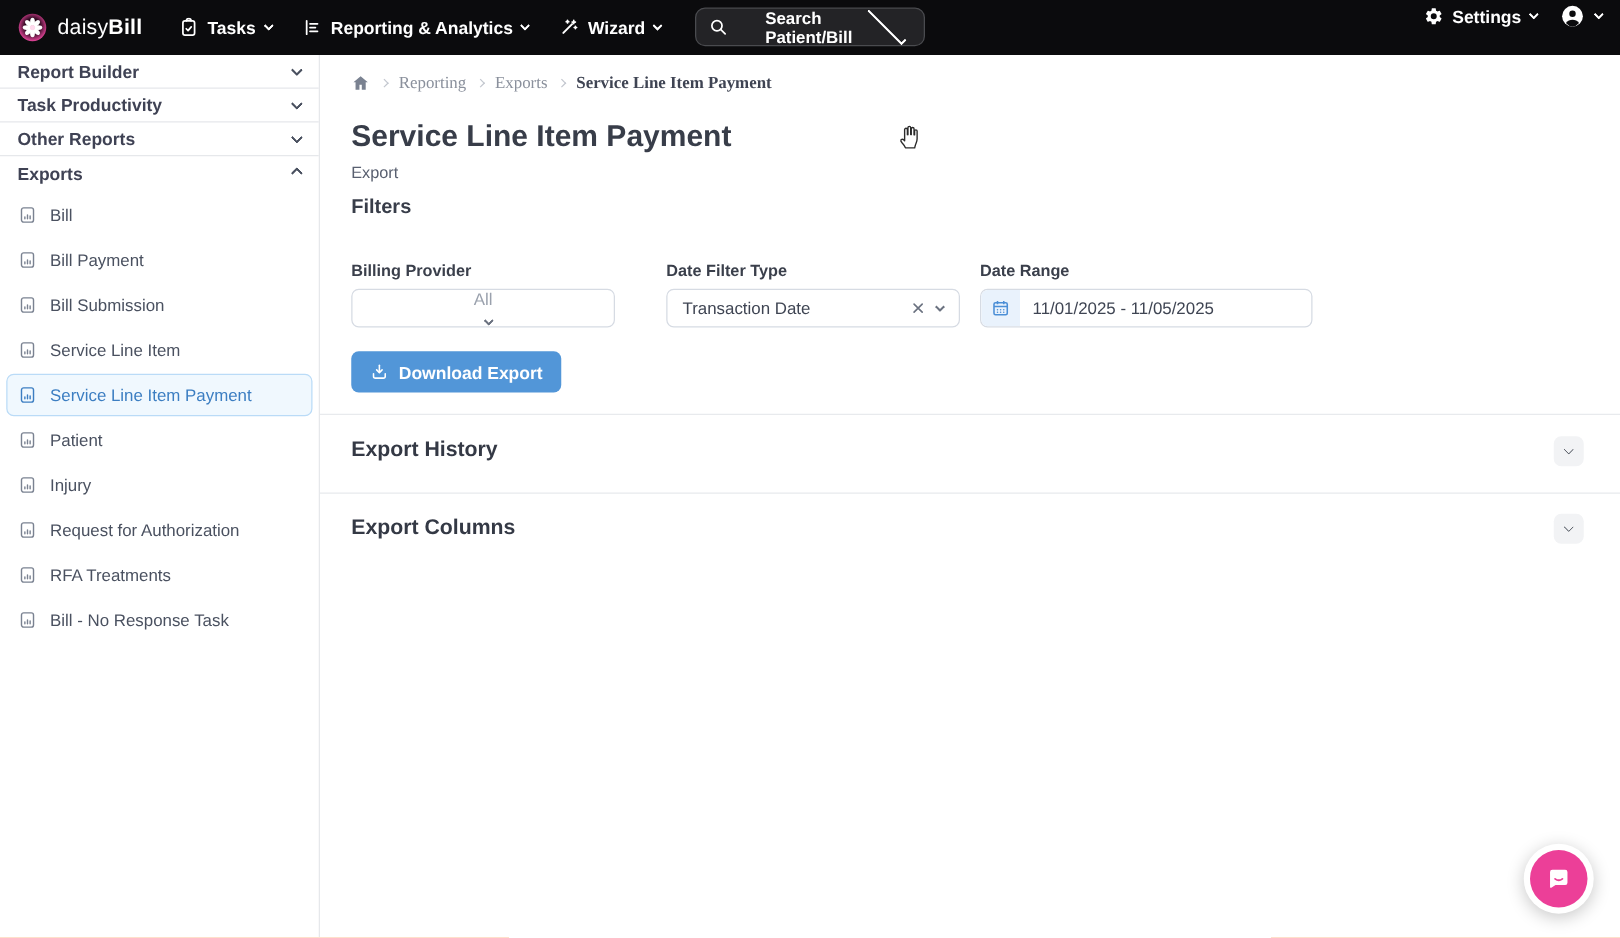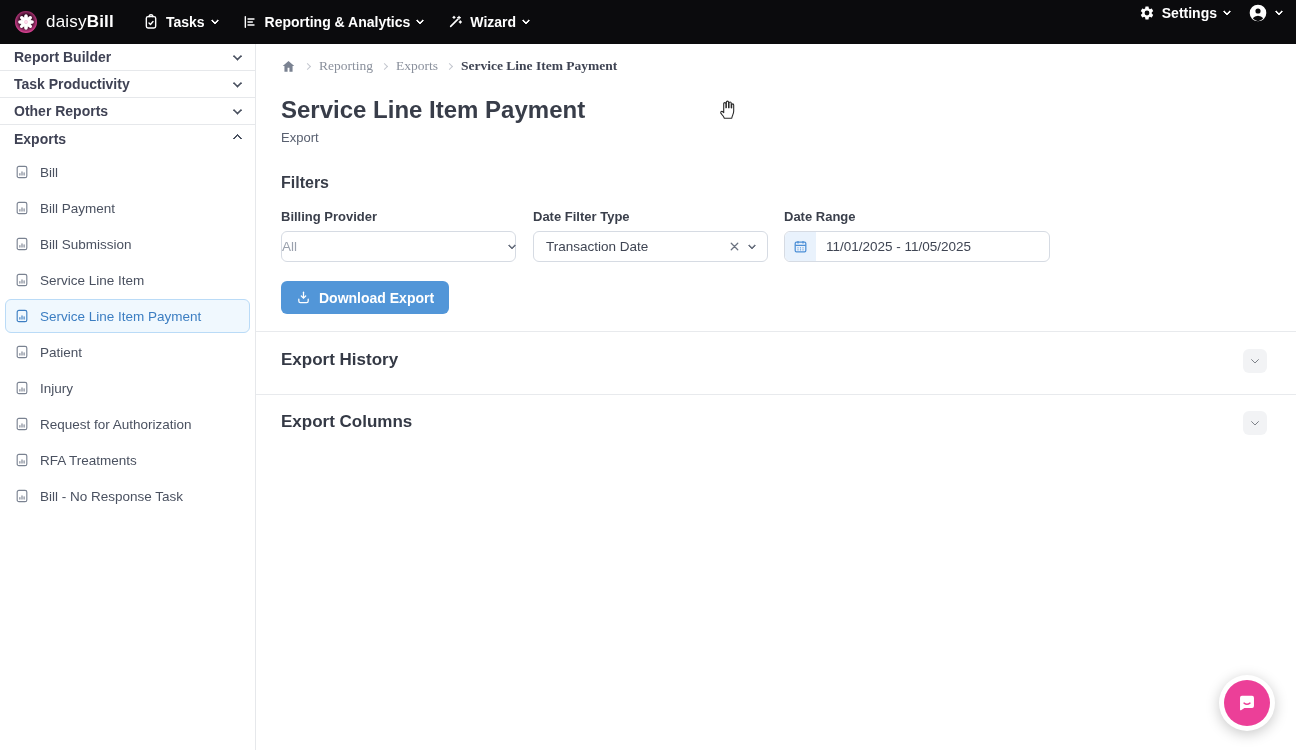--- a/index.html
+++ b/index.html
@@ -48,26 +48,26 @@
   .main { position:absolute; left:256px; top:44px; right:0; bottom:0; background:#fff; }
   .breadcrumb { position:absolute; left:25px; top:14px; display:flex; align-items:center; gap:9px;
                 font-size:13.5px; color:#8a909c; }
   .breadcrumb .sep { display:inline-block; width:5px; height:5px; border-right:1.8px solid #c3c7cf;
                      border-bottom:1.8px solid #c3c7cf; transform:rotate(-45deg); }
   .crumb { cursor:pointer;font-family:Liberation Serif, serif; }
   .crumb.current { color:#3f4453; font-weight:600; cursor:default; }
   .page-title { position:absolute; left:25px; top:52px; font-size:24px; font-weight:700; color:#383d49; }
   .page-subtitle { position:absolute; left:25px; top:86px; font-size:13px; color:#596070; }
 
-  .filters-heading { position:absolute; left:25px; top:130px; font-size:16px; font-weight:700; color:#383d49; }
+  .filters-heading { position:absolute; left:25px; top:113px; font-size:16px; font-weight:700; color:#383d49; }
   .fgroup { position:absolute; top:165px; }
   .fgroup .flabel { font-size:13px; font-weight:700; color:#3a3f4b; margin-bottom:7px; display:block; }
   .field { height:31px; border:1px solid #d6dbe3; border-radius:6px; background:#fff;
            display:flex; align-items:center; font-size:13.5px; color:#3f4553; cursor:pointer; }
-  .g-billing { left:25px; }  .g-billing .field { width:235px; padding:0 0; }
+  .g-billing { left:25px; }  .g-billing .field { width:211px; padding:0 0;flex-direction:column; }
   .g-datetype { left:277px; } .g-datetype .field { width:235px; padding:0 12px; }
   .g-daterange { left:528px; } .g-daterange .field { width:266px; padding:0; overflow:hidden; }
   .field .val { flex:1; }
   .field .placeholder { color:#9aa1ad; }
   .field .caret { color:#6b7280; margin-left:8px; }
   .clear-x { display:flex; margin-left:8px; cursor:pointer; }
   .cal-box { width:31px; align-self:stretch; background:#e9f2fc; display:flex; align-items:center;
              justify-content:center; border-radius:5px 0 0 5px; }
   .g-daterange .val { padding-left:10px; }
 
@@ -156,20 +156,30 @@
             <path d="M18 3.5v4M16 5.5h4"></path>
             <path d="M20 10.5v3M18.5 12h3"></path>
             <path d="M10.5 3.5v3M9 5h3"></path>
           </svg>
         </span>
         <span>Wizard</span>
         <span class="caret"></span>
       </div>
     </div>
 
+    <div class="search-pill">
+      <span style="display:flex">
+        <svg width="15" height="15" viewBox="0 0 24 24" fill="none" stroke="#fff" stroke-width="2.2" stroke-linecap="round">
+          <circle cx="10.5" cy="10.5" r="6.5"></circle>
+            <path d="M15.5 15.5L21 21"></path>
+        </svg>
+      </span>
+      <span>Search Patient/Bill</span>
+      <span class="caret"></span>
+    </div>
 
     <div class="nav-right">
       <div class="nav-settings">
         <span style="display:flex">
           <svg width="16" height="16" viewBox="0 0 24 24" fill="#fff">
             <path d="M19.14 12.94c.04-.3.06-.61.06-.94s-.02-.64-.07-.94l2.03-1.58a.49.49 0 0 0 .12-.61l-1.92-3.32a.49.49 0 0 0-.59-.22l-2.39.96c-.5-.38-1.03-.7-1.62-.94l-.36-2.54a.48.48 0 0 0-.48-.41h-3.84a.48.48 0 0 0-.47.41l-.36 2.54c-.59.24-1.13.57-1.62.94l-2.39-.96a.49.49 0 0 0-.59.22L2.73 8.87c-.12.21-.08.47.12.61l2.03 1.58c-.05.3-.09.63-.09.94s.02.64.07.94l-2.03 1.58a.49.49 0 0 0-.12.61l1.92 3.32c.12.22.37.29.59.22l2.39-.96c.5.38 1.03.7 1.62.94l.36 2.54c.05.24.24.41.48.41h3.84c.24 0 .44-.17.47-.41l.36-2.54c.59-.24 1.13-.56 1.62-.94l2.39.96c.22.08.47 0 .59-.22l1.92-3.32a.49.49 0 0 0-.12-.61l-2.01-1.58zM12 15.6A3.6 3.6 0 1 1 12 8.4a3.6 3.6 0 0 1 0 7.2z"></path>
           </svg>
         </span>
         <span>Settings</span>
         <span class="caret"></span>

